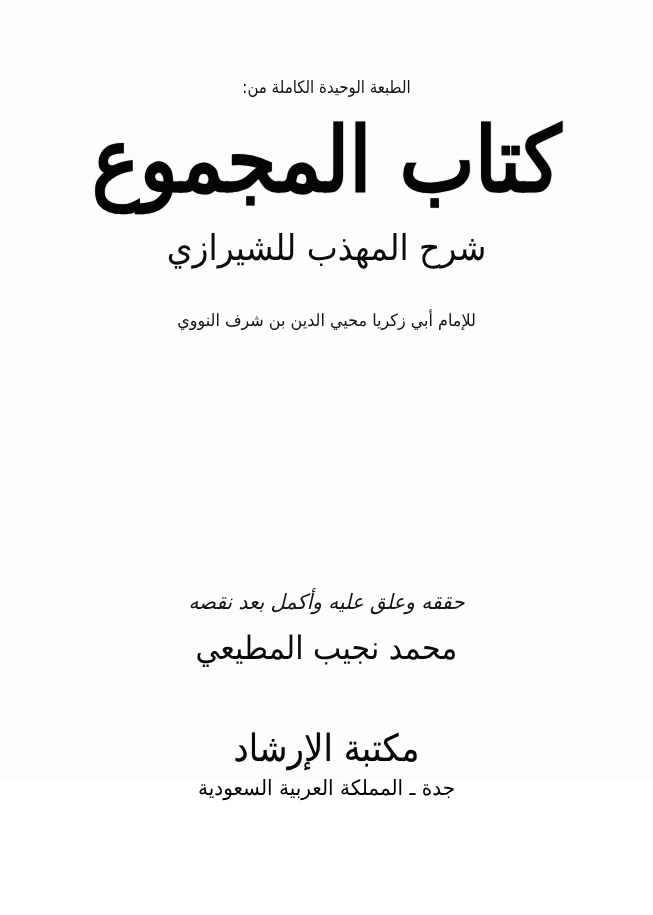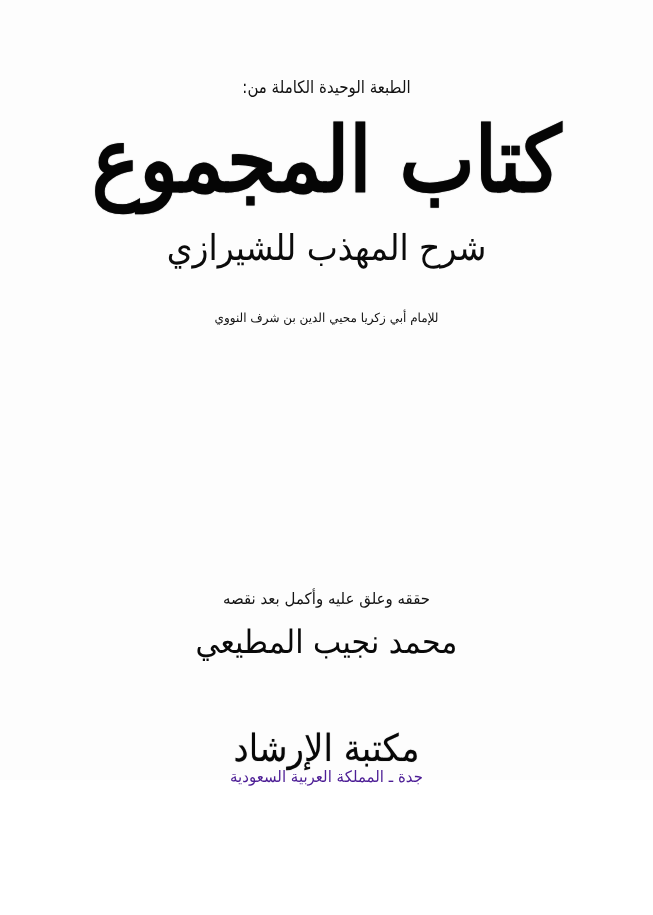--- a/index.html
+++ b/index.html
@@ -56,42 +56,43 @@
     font-size: 33px;
     color: #0b0b0b;
     text-align: center;
     direction: rtl;
     font-family: "DejaVu Serif", "Liberation Serif", serif;
     transform: scaleY(1.08);
   }
 
   .author-line {
     margin-top: 44px;
-    font-size: 12px;
+    font-size: 16px;
     color: #121212;
     text-align: center;
     direction: rtl;
     font-family: "DejaVu Serif", "Liberation Serif", serif;
     transform: scaleY(1.05);
   }
 
   
   .editor-block {
     position: absolute;
     top: 590px;
     left: 0;
     right: 0;
     text-align: center;
   }
   .editor-role {
-    font-size: 15px;
+    font-size: 20px;
     color: #141414;
     direction: rtl;
     font-family: "DejaVu Serif", "Liberation Serif", serif;
     transform: scaleY(1.05);
+    font-style: italic;
   }
   .editor-name {
     margin-top: 16px;
     font-size: 30px;
     color: #090909;
     direction: rtl;
     font-family: "DejaVu Serif", "Liberation Serif", serif;
     transform: scaleY(1.08);
   }
 
@@ -105,22 +106,23 @@
   }
   .publisher-name {
     font-size: 34px;
     color: #070707;
     direction: rtl;
     font-family: "DejaVu Serif", "Liberation Serif", serif;
     transform: scaleY(1.1);
     text-shadow: 0 0 1px rgba(0,0,0,0.4);
   }
   .publisher-city {
-    font-size: 15px;
-    color: #4c1d95;
+    margin-top: 8px;
+    font-size: 20px;
+    color: #000000;
     direction: rtl;
     font-family: "DejaVu Serif", "Liberation Serif", serif;
     transform: scaleY(1.05);
   }
 
   .nowrap { white-space: nowrap; }
 </style>
 </head>
 <body>
 

